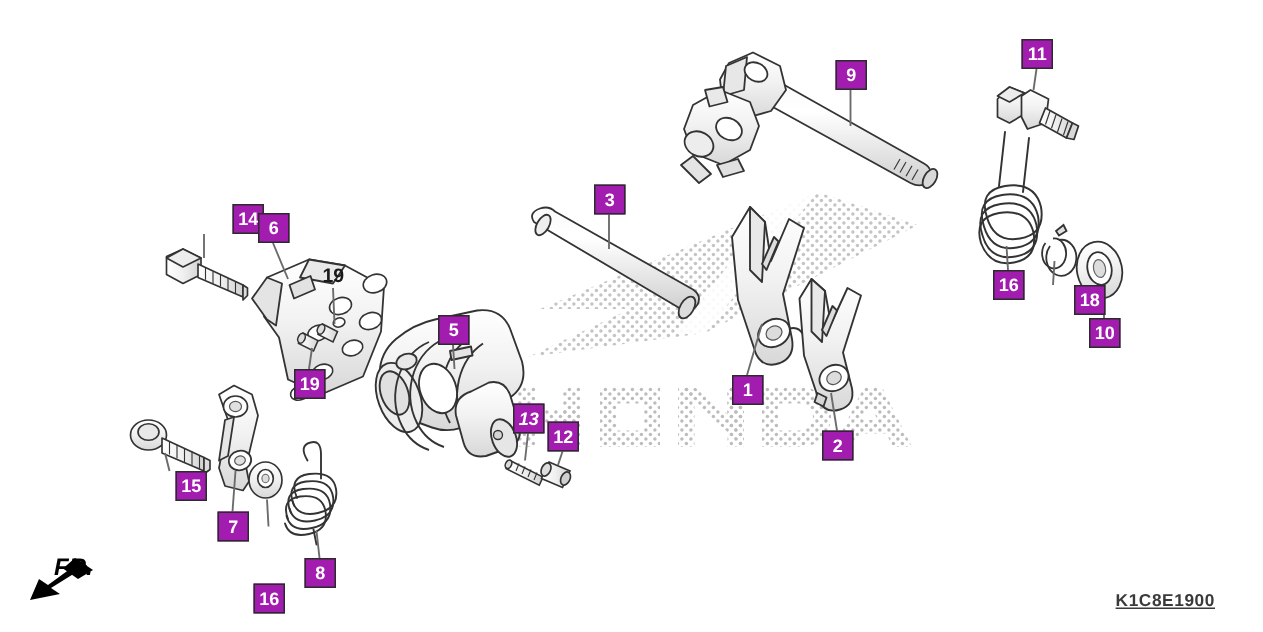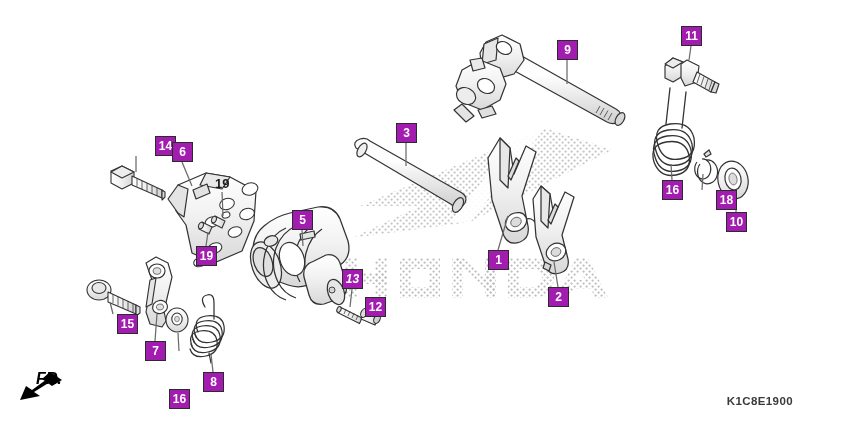--- a/index.html
+++ b/index.html
@@ -6,22 +6,22 @@
   body{width:842px;height:421px;overflow:hidden;
        font-family:"Liberation Sans",sans-serif;}
   #stage{position:relative;width:842px;height:421px;background:#ffffff;}
   #stage svg{position:absolute;left:0;top:0;}
   .cal-box{position:absolute;width:21px;height:20px;background:#a21caf;
            border:1.5px solid #2b2b2b;box-sizing:border-box;
            color:#ffffff;font-size:12px;font-weight:bold;
            display:flex;align-items:center;justify-content:center;
            letter-spacing:0px;}
   .cal-plain{position:absolute;color:#1a1a1a;font-size:13px;font-weight:bold;}
-  .partno{position:absolute;right:49px;bottom:14px;color:#3a3a3a;
-          font-size:11.5px;font-weight:bold;letter-spacing:.4px;}
+  .partno{position:absolute;right:32px;bottom:14px;color:#3a3a3a;
+          font-size:11.5px;font-weight:bold;letter-spacing:.4px;text-decoration:underline;}
   .fr-label{position:absolute;left:36px;top:370px;color:#000;
             font-size:16px;font-weight:bold;font-style:italic;}
 </style>
 </head>
 <body>
 
 <div id="stage">
 
   <svg width="842" height="421" viewBox="0 0 842 421">
 
@@ -304,21 +304,21 @@
   <div class="cal-box" style="left:126px;top:136px;margin-left:29px;">14</div>
   <div class="cal-box" style="left:172px;top:142px;">6</div>
   <div class="cal-plain" style="left:215px;top:176px;">19</div>
   <div class="cal-box" style="left:196px;top:246px;">19</div>
   <div class="cal-box" style="left:117px;top:314px;">15</div>
   <div class="cal-box" style="left:145px;top:341px;">7</div>
   <div class="cal-box" style="left:169px;top:351px;margin-top:38px;">16</div>
   <div class="cal-box" style="left:203px;top:372px;">8</div>
   <div class="cal-box" style="left:292px;top:210px;">5</div>
   <div class="cal-box" style="left:342px;top:269px;font-style:italic;">13</div>
-  <div class="cal-box" style="left:365px;top:281px;margin-top:16px;">12</div>
+  <div class="cal-box" style="left:365px;top:281px;">12</div>
   <div class="cal-box" style="left:396px;top:123px;">3</div>
   <div class="cal-box" style="left:557px;top:40px;">9</div>
   <div class="cal-box" style="left:488px;top:250px;">1</div>
   <div class="cal-box" style="left:548px;top:287px;">2</div>
   <div class="cal-box" style="left:681px;top:26px;">11</div>
   <div class="cal-box" style="left:662px;top:180px;">16</div>
   <div class="cal-box" style="left:716px;top:190px;">18</div>
   <div class="cal-box" style="left:726px;top:212px;">10</div>
 
   <div class="fr-label">FR.</div>

